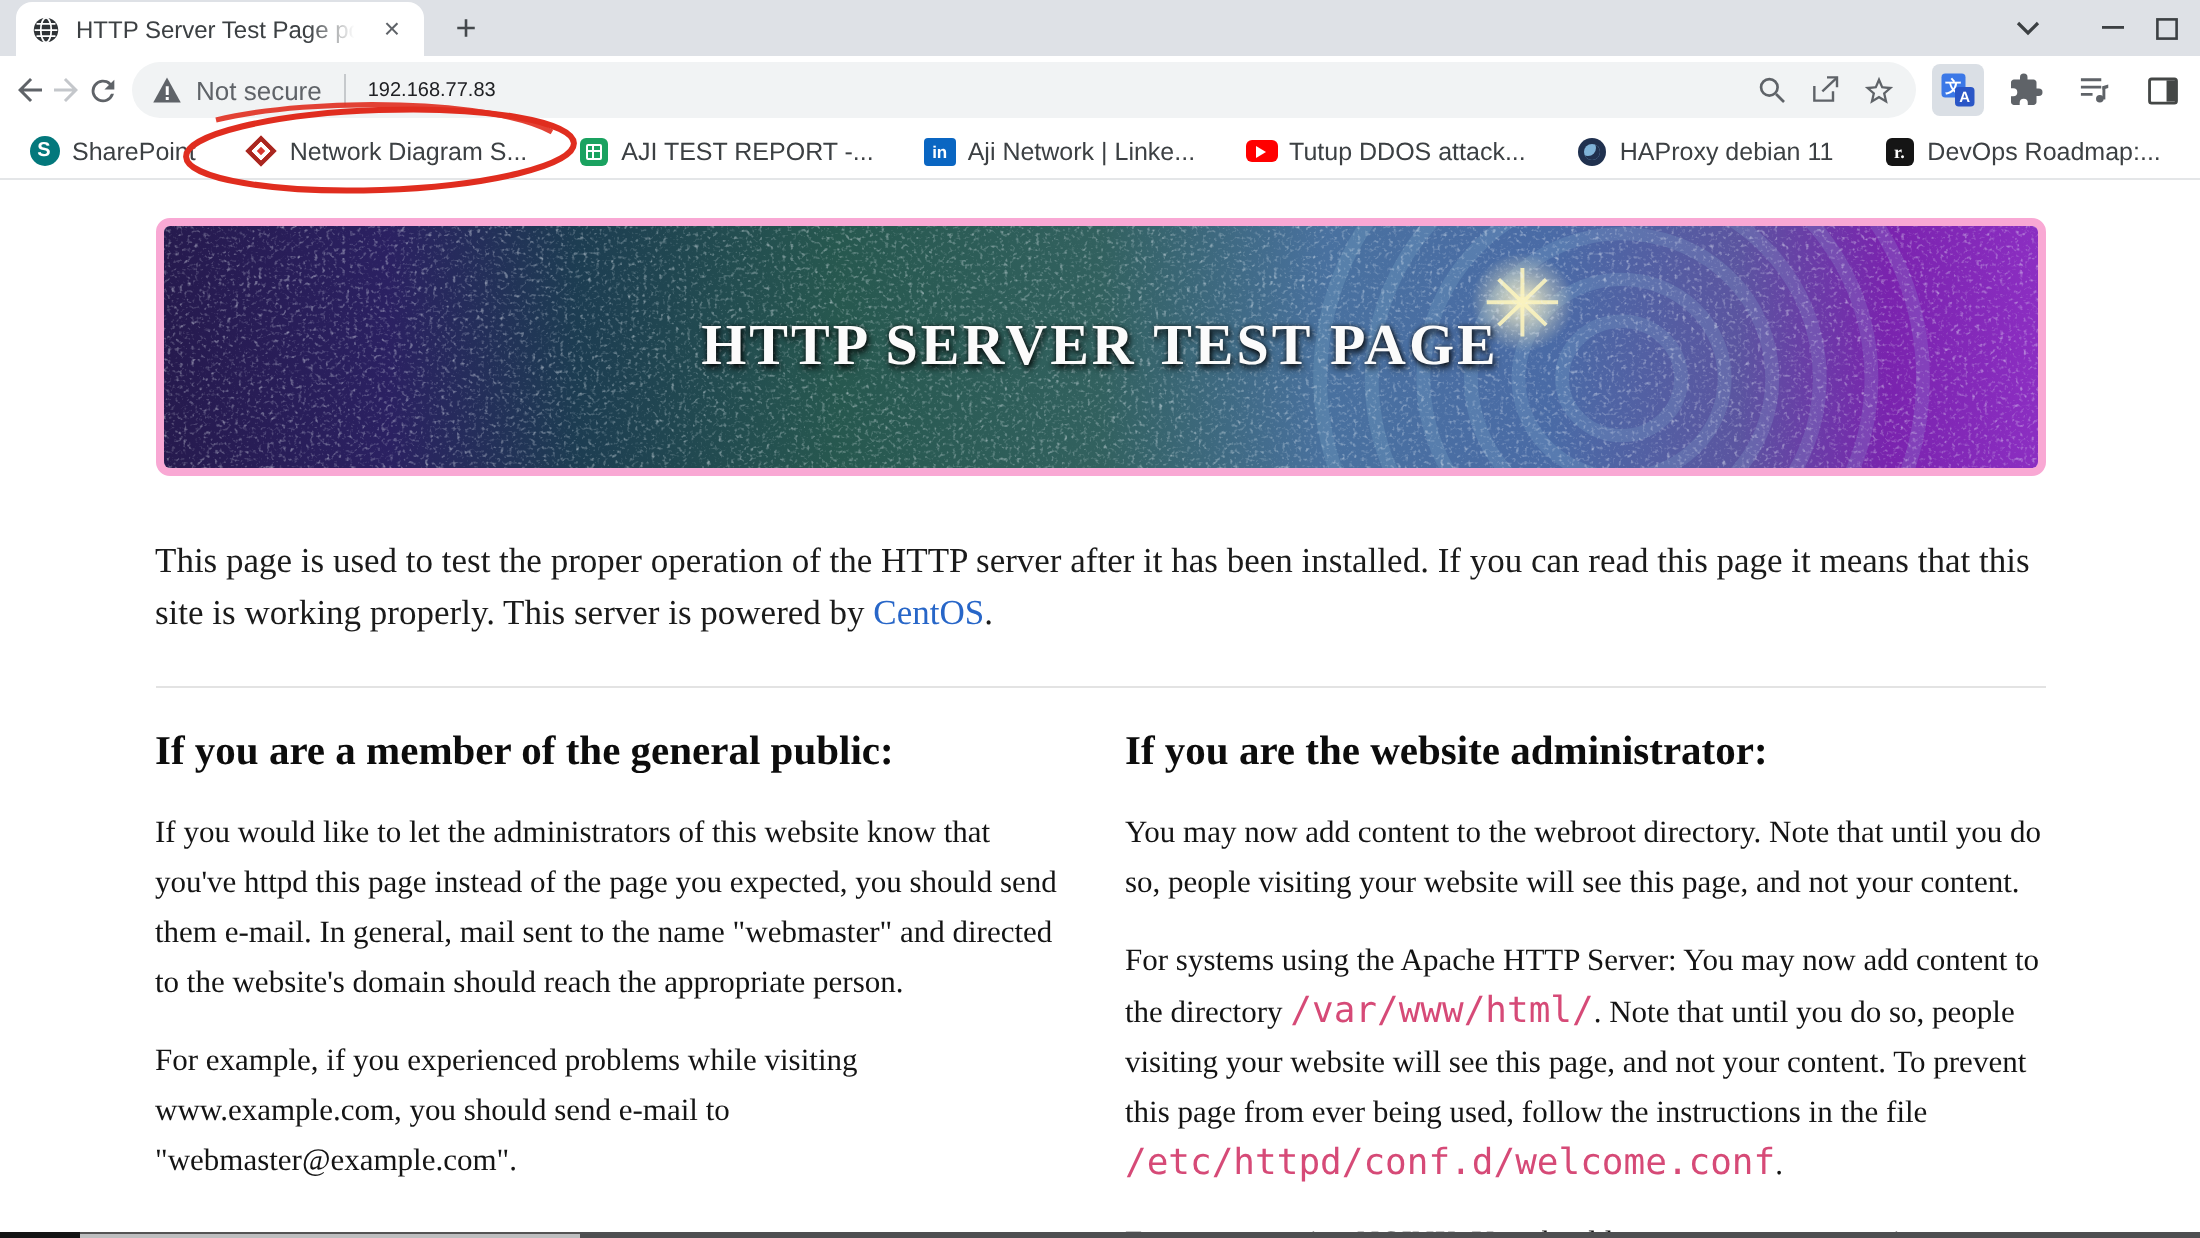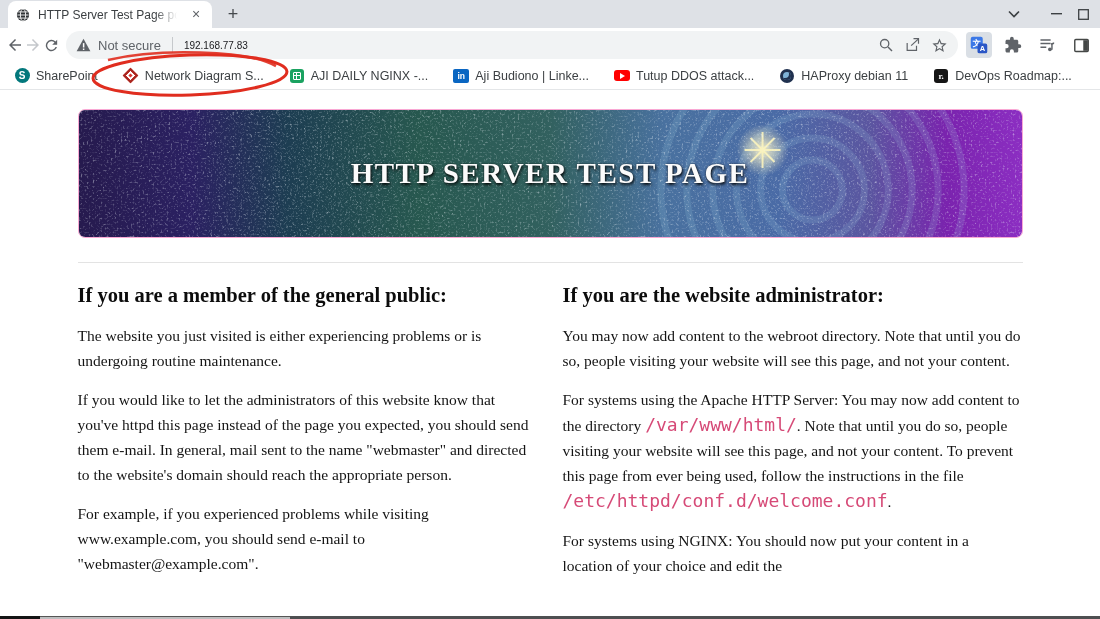--- a/index.html
+++ b/index.html
@@ -54,21 +54,21 @@
   .ic-yt::after { content: ""; border-left: 5px solid #fff; border-top: 3px solid transparent; border-bottom: 3px solid transparent; }
   .ic-hap { width: 14px; height: 14px; border-radius: 50%; background: #20314f; position: relative; overflow: hidden; }
   .ic-hap::after { content: ""; position: absolute; left: 3px; top: 3px; width: 8px; height: 8px; border-radius: 50%;
                    background: #7fb3d8; box-shadow: inset -2px -2px 0 #20314f; }
   .ic-rm { width: 14px; height: 14px; border-radius: 3px; background: #151515; color: #fff; font-size: 9px; font-weight: bold;
            font-family: "Liberation Serif", serif; display: flex; align-items: center; justify-content: center; }
 
   
   .content { background: #fff; height: 528px; }
   .inner { width: 945px; margin: 0 auto; }
-  .banner { margin-top: 19px; height: 129px; border-radius: 7px; border: 1px solid #f9a8d4; position: relative; overflow: hidden; }
+  .banner { margin-top: 19px; height: 129px; border-radius: 7px; border: 4px solid #f9a8d4; position: relative; overflow: hidden; }
   .banner svg.bg { position: absolute; inset: 0; width: 100%; height: 100%; }
   .banner-title { position: absolute; inset: 0; display: flex; align-items: center; justify-content: center;
                   font-family: "Liberation Serif", serif; font-weight: bold; font-size: 29px; letter-spacing: 1.5px;
                   color: #fbfbfb; text-shadow: 1px 2px 3px rgba(0,0,0,.85), 0 0 2px rgba(0,0,0,.6); }
   .intro { margin-top: 30px; font-family: "Liberation Serif", serif; font-size: 17.5px; line-height: 25.5px; color: #1b1b1b; }
   .intro a { color: #2766c8; text-decoration: none; cursor: pointer; }
   .rule { margin-top: 24px; border: none; border-top: 1px solid #e3e3e3; height: 0; }
   .cols { margin-top: 16px; display: grid; grid-template-columns: 460px 460px; column-gap: 25px; }
   .col h2 { font-family: Liberation Serif, serif; font-size: 20.5px; line-height: 28px; color: #0c0c0c; margin-top: 2px; }
   .col p { font-family: "Liberation Serif", serif; font-size: 15.5px; line-height: 25px; color: #141414; margin-top: 14px; }
@@ -202,27 +202,27 @@
   <div class="bm">
     <span class="bm-ic">
         <span class="ic-diamond"></span>
       </span>
     <span>Network Diagram S...</span>
   </div>
   <div class="bm">
     <span class="bm-ic">
         <span class="ic-sheet"></span>
       </span>
-    <span>AJI DAILY NGINX -...</span>
+    <span>AJI TEST REPORT -...</span>
   </div>
   <div class="bm">
     <span class="bm-ic">
         <span class="ic-li">in</span>
       </span>
-    <span>Aji Budiono | Linke...</span>
+    <span>Aji Network | Linke...</span>
   </div>
   <div class="bm">
     <span class="bm-ic">
         <span class="ic-yt"></span>
       </span>
     <span>Tutup DDOS attack...</span>
   </div>
   <div class="bm">
     <span class="bm-ic">
         <span class="ic-hap"></span>
@@ -276,27 +276,27 @@
         </g>
         <circle cx="685" cy="40" r="26" fill="url(#glow)"></circle>
         <g stroke="#fbf3bd" stroke-opacity="0.9" stroke-width="2">
           <path d="M685 22v36M667 40h36M673 28l24 24M697 28l-24 24"></path>
         </g>
         <rect width="945" height="127" filter="url(#speckle)" opacity="0.5"></rect>
       </svg>
       <div class="banner-title">HTTP SERVER TEST PAGE</div>
     </div>
 
+    <p class="intro"><span>This page is used to test the proper operation of the HTTP server after it has been installed. If you can read this page it means that this site is working properly. This server is powered by </span><a>CentOS</a><span>.</span></p>
 
     <hr class="rule">
 
     <div class="cols">
       <div class="col">
         <h2>If you are a member of the general public:</h2>
-        <p>The website you just visited is either experiencing problems or is undergoing routine maintenance.</p>
         <p>If you would like to let the administrators of this website know that you've httpd this page instead of the page you expected, you should send them e-mail. In general, mail sent to the name "webmaster" and directed to the website's domain should reach the appropriate person.</p>
         <p>For example, if you experienced problems while visiting www.example.com, you should send e-mail to "webmaster@example.com".</p>
       </div>
       <div class="col">
         <h2>If you are the website administrator:</h2>
         <p>You may now add content to the webroot directory. Note that until you do so, people visiting your website will see this page, and not your content.</p>
         <p><span>For systems using the Apache HTTP Server: You may now add content to the directory </span><code>/var/www/html/</code><span>. Note that until you do so, people visiting your website will see this page, and not your content. To prevent this page from ever being used, follow the instructions in the file </span><code>/etc/httpd/conf.d/welcome.conf</code><span>.</span></p>
         <p><span>For systems using NGINX: You should now put your content in a location of your choice and edit the </span></p>
       </div>
     </div>

